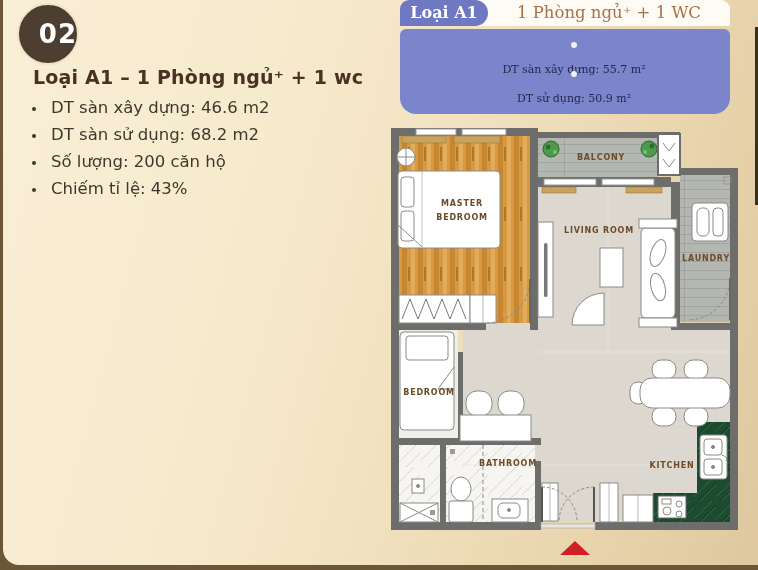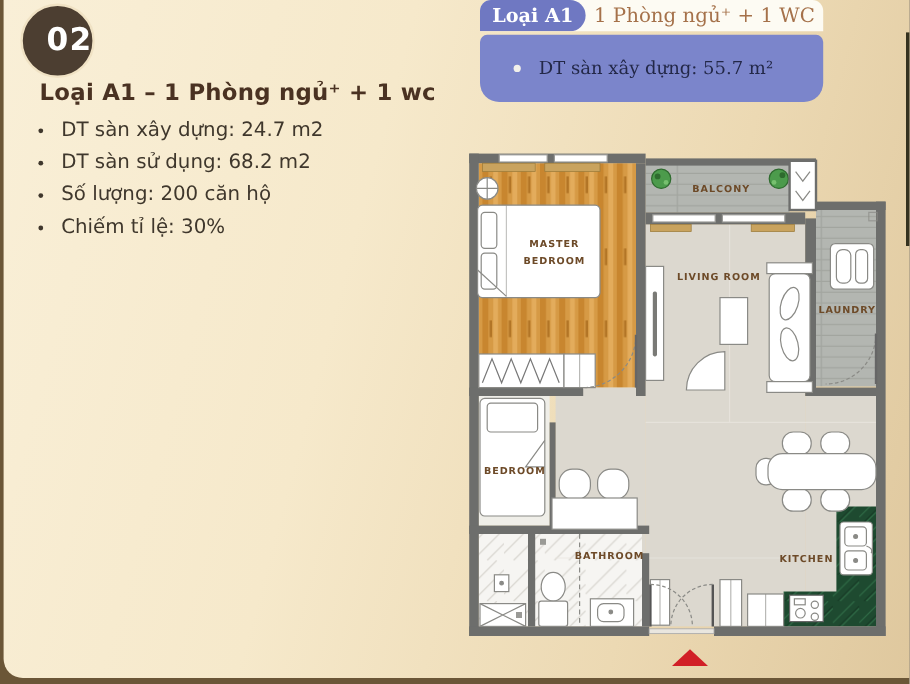--- a/index.html
+++ b/index.html
@@ -12,30 +12,30 @@
   .badge{position:absolute;left:14px;top:3px;width:58px;height:58px;border-radius:50%;
          background:#4c3e31;border:2px solid #f0e2c4;display:flex;align-items:center;justify-content:flex-end;
          color:#fff;font-size:26px;font-weight:bold;letter-spacing:1px;}
   .heading{position:absolute;left:13px;top:49px;margin:17px;font-size:19px;font-weight:bold;
            color:#4a3222;letter-spacing:.2px;}
   .stats{position:absolute;left:26px;top:94px;margin:0;padding:0 0 0 18px;
          font-size:16.5px;color:#3f372c;line-height:27px;}
   .stats li{padding-left:4px;}
   .stats li::marker{color:#3f372c;font-size:14px;}
   
-  .info-box{position:absolute;left:397px;top:0;width:286px;}
+  .info-box{position:absolute;left:397px;top:0;width:330px;}
   .info-header{display:flex;height:26px;background:#fdfbf3;border-radius:9px 9px 0 0;overflow:hidden;}
   .tag{width:88px;background:#6f78c2;color:#fff;font-family:"DejaVu Serif",serif;font-weight:bold;
        font-size:16px;line-height:26px;text-align:center;border-radius:0 13px 13px 0;}
   .info-title{flex:1;font-family:"DejaVu Serif",serif;font-size:16.5px;line-height:26px;
               color:#a5714a;text-align:center;}
   .info-body{margin-top:3px;background:#7b85cb;border-radius:6px 6px 16px 16px;
              padding:13px 10px 14px 28px;}
   .info-item{display:flex;align-items:center;gap:15px;font-family:"DejaVu Serif",serif;
-             font-size:15px;color:#232848;height:29px;}
+             font-size:11px;color:#232848;height:29px;flex-direction:column;}
   .info-item .bullet{width:6px;height:6px;border-radius:50%;background:#f2f0ea;flex:0 0 6px;}
   
   .plan{position:absolute;left:383px;top:127px;}
   .room-label{font-family:"DejaVu Sans",sans-serif;font-size:8px;font-weight:bold;
               fill:#6d4a28;letter-spacing:.8px;text-anchor:middle;}
   .entry-marker{position:absolute;left:557px;top:541px;width:0;height:0;
                 border-left:15px solid transparent;border-right:15px solid transparent;
                 border-bottom:14px solid #d11f26;}
   .right-edge{position:absolute;right:0;top:27px;width:3px;height:178px;background:#35321f;}
 </style>
@@ -45,35 +45,39 @@
 <div class="stage">
   <div class="card">
 
     <div class="badge">
       <span>02</span>
     </div>
 
     <h1 class="heading">Loại A1 – 1 Phòng ngủ⁺ + 1 wc</h1>
 
     <ul class="stats">
-      <li>DT sàn xây dựng: 24.7 m2</li>
+      <li>DT sàn xây dựng: 46.6 m2</li>
       <li>DT sàn sử dụng: 68.2 m2</li>
       <li>Số lượng: 200 căn hộ</li>
-      <li>Chiếm tỉ lệ: 30%</li>
+      <li>Chiếm tỉ lệ: 43%</li>
     </ul>
 
     <div class="info-box">
       <div class="info-header">
         <div class="tag">Loại A1</div>
         <div class="info-title">1 Phòng ngủ⁺ + 1 WC</div>
       </div>
       <div class="info-body">
         <div class="info-item">
           <span class="bullet"></span>
           <span>DT sàn xây dựng: 55.7 m²</span>
+        </div>
+        <div class="info-item">
+          <span class="bullet"></span>
+          <span>DT sử dụng: 50.9 m²</span>
         </div>
       </div>
     </div>
 
     <svg class="plan" width="354" height="406" viewBox="0 0 354 406" xmlns="http://www.w3.org/2000/svg">
       <defs>
         <pattern id="wood" width="16" height="60" patternUnits="userSpaceOnUse">
           <rect width="16" height="60" fill="#d69a45"></rect>
           <rect width="5" height="60" fill="#c8862f"></rect>
           <rect x="9" width="4" height="60" fill="#e3ac5c"></rect>

